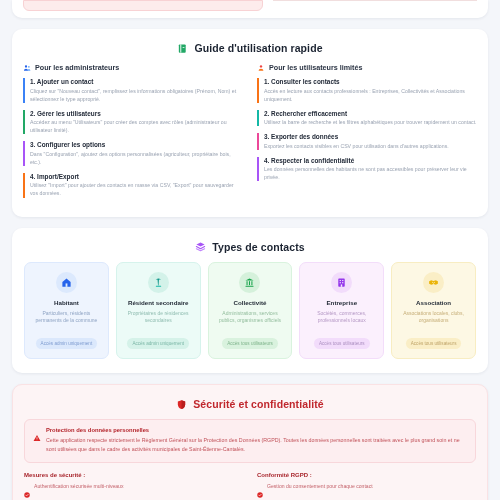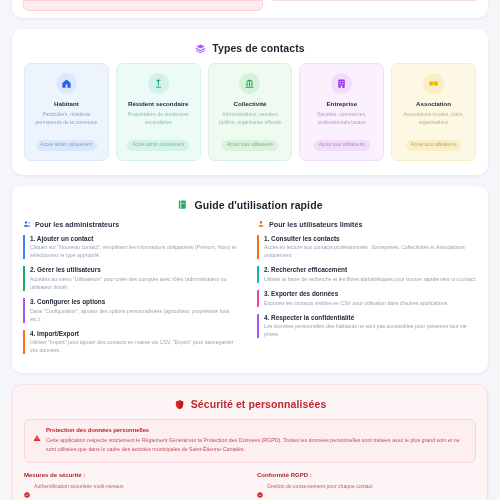--- a/index.html
+++ b/index.html
@@ -135,104 +135,20 @@
 </style>
 </head>
 <body>
 
 <div class="page">
 
   <div class="card top-cut">
     <div class="cut-row">
       <div class="cut-pink"></div>
       <div class="cut-right"></div>
-    </div>
-  </div>
-
-  <div class="card">
-    <div class="sec-title">
-      <span>
-        <svg width="11" height="11" viewBox="0 0 24 24" fill="none">
-          <path d="M12 3 3 7.5 12 12l9-4.5z" fill="#a855f7"></path>
-          <path d="M3 12.2 12 16.7l9-4.5" stroke="#a855f7" stroke-width="2.4" stroke-linecap="round" stroke-linejoin="round"></path>
-          <path d="M3 16.8 12 21.3l9-4.5" stroke="#c084fc" stroke-width="2.4" stroke-linecap="round" stroke-linejoin="round"></path>
-        </svg>
-      </span>
-      <span>Types de contacts</span>
-    </div>
-
-    <div class="types">
-
-      <div class="tcard t-blue">
-        <div class="tc-ico">
-          <svg width="11" height="11" viewBox="0 0 24 24" fill="none">
-            <path d="M3 11 12 3.5 21 11v9.5a1 1 0 0 1-1 1H4a1 1 0 0 1-1-1z" fill="#2563eb"></path>
-            <rect x="10" y="14" width="4" height="7.5" fill="#dbeafe"></rect>
-          </svg>
-        </div>
-        <div class="tc-name">Habitant</div>
-        <div class="tc-desc">Particuliers, résidents permanents de la commune</div>
-        <div class="tc-badge">Accès admin uniquement</div>
-      </div>
-
-      <div class="tcard t-teal">
-        <div class="tc-ico">
-          <svg width="11" height="11" viewBox="0 0 24 24" fill="none">
-            <path d="M12 3c3 0 5 1.6 5.6 3.2-1.6-1-3.4-.9-4.7-.1l-.9 12.4h-1L10 6.1c-1.3-.8-3.1-.9-4.7.1C6 4.6 9 3 12 3z" fill="#0d9488"></path>
-            <rect x="6" y="19" width="12" height="2" rx="1" fill="#14b8a6"></rect>
-          </svg>
-        </div>
-        <div class="tc-name">Résident secondaire</div>
-        <div class="tc-desc">Propriétaires de résidences secondaires</div>
-        <div class="tc-badge">Accès admin uniquement</div>
-      </div>
-
-      <div class="tcard t-green">
-        <div class="tc-ico">
-          <svg width="11" height="11" viewBox="0 0 24 24" fill="none">
-            <path d="M12 3 3 7.6h18z" fill="#16a34a"></path>
-            <rect x="5.5" y="9.2" width="2.3" height="8.4" fill="#16a34a"></rect>
-            <rect x="10.8" y="9.2" width="2.3" height="8.4" fill="#16a34a"></rect>
-            <rect x="16.1" y="9.2" width="2.3" height="8.4" fill="#16a34a"></rect>
-            <rect x="3" y="19" width="18" height="2.2" rx="1" fill="#16a34a"></rect>
-          </svg>
-        </div>
-        <div class="tc-name">Collectivité</div>
-        <div class="tc-desc">Administrations, services publics, organismes officiels</div>
-        <div class="tc-badge">Accès tous utilisateurs</div>
-      </div>
-
-      <div class="tcard t-purple">
-        <div class="tc-ico">
-          <svg width="11" height="11" viewBox="0 0 24 24" fill="none">
-            <rect x="5" y="3" width="14" height="18.5" rx="1.6" fill="#9333ea"></rect>
-            <rect x="8" y="6.4" width="2.6" height="2.6" fill="#f3e8ff"></rect>
-            <rect x="13.4" y="6.4" width="2.6" height="2.6" fill="#f3e8ff"></rect>
-            <rect x="8" y="11.2" width="2.6" height="2.6" fill="#f3e8ff"></rect>
-            <rect x="13.4" y="11.2" width="2.6" height="2.6" fill="#f3e8ff"></rect>
-            <rect x="10.4" y="16.2" width="3.2" height="5.3" fill="#f3e8ff"></rect>
-          </svg>
-        </div>
-        <div class="tc-name">Entreprise</div>
-        <div class="tc-desc">Sociétés, commerces, professionnels locaux</div>
-        <div class="tc-badge">Accès tous utilisateurs</div>
-      </div>
-
-      <div class="tcard t-amber">
-        <div class="tc-ico">
-          <svg width="11" height="11" viewBox="0 0 24 24" fill="none">
-            <path d="M2.5 9.5 7 7l5 1.5L17 7l4.5 2.5v5L17 17l-5-1.6L7 17l-4.5-2.5z" fill="#eab308"></path>
-            <path d="M9.5 11.5 12 13.6l2.6-2.1" stroke="#fef3c7" stroke-width="1.6" stroke-linecap="round"></path>
-          </svg>
-        </div>
-        <div class="tc-name">Association</div>
-        <div class="tc-desc">Associations locales, clubs, organisations</div>
-        <div class="tc-badge">Accès tous utilisateurs</div>
-      </div>
-
     </div>
   </div>
 
   <div class="card">
     <div class="sec-title">
       <span>
         <svg width="11" height="11" viewBox="0 0 24 24" fill="none">
           <rect x="4" y="3" width="15" height="18" rx="2" fill="#22a866"></rect>
           <rect x="7" y="3" width="2.4" height="18" fill="#ffffff" opacity=".85"></rect>
           <rect x="12" y="9.5" width="4.5" height="1.6" rx=".8" fill="#ffffff"></rect>
@@ -299,29 +215,113 @@
         </div>
         <div class="step b-purple">
           <div class="step-t">4. Respecter la confidentialité</div>
           <div class="step-d">Les données personnelles des habitants ne sont pas accessibles pour préserver leur vie privée.</div>
         </div>
       </div>
 
     </div>
   </div>
 
+  <div class="card">
+    <div class="sec-title">
+      <span>
+        <svg width="11" height="11" viewBox="0 0 24 24" fill="none">
+          <path d="M12 3 3 7.5 12 12l9-4.5z" fill="#a855f7"></path>
+          <path d="M3 12.2 12 16.7l9-4.5" stroke="#a855f7" stroke-width="2.4" stroke-linecap="round" stroke-linejoin="round"></path>
+          <path d="M3 16.8 12 21.3l9-4.5" stroke="#c084fc" stroke-width="2.4" stroke-linecap="round" stroke-linejoin="round"></path>
+        </svg>
+      </span>
+      <span>Types de contacts</span>
+    </div>
+
+    <div class="types">
+
+      <div class="tcard t-blue">
+        <div class="tc-ico">
+          <svg width="11" height="11" viewBox="0 0 24 24" fill="none">
+            <path d="M3 11 12 3.5 21 11v9.5a1 1 0 0 1-1 1H4a1 1 0 0 1-1-1z" fill="#2563eb"></path>
+            <rect x="10" y="14" width="4" height="7.5" fill="#dbeafe"></rect>
+          </svg>
+        </div>
+        <div class="tc-name">Habitant</div>
+        <div class="tc-desc">Particuliers, résidents permanents de la commune</div>
+        <div class="tc-badge">Accès admin uniquement</div>
+      </div>
+
+      <div class="tcard t-teal">
+        <div class="tc-ico">
+          <svg width="11" height="11" viewBox="0 0 24 24" fill="none">
+            <path d="M12 3c3 0 5 1.6 5.6 3.2-1.6-1-3.4-.9-4.7-.1l-.9 12.4h-1L10 6.1c-1.3-.8-3.1-.9-4.7.1C6 4.6 9 3 12 3z" fill="#0d9488"></path>
+            <rect x="6" y="19" width="12" height="2" rx="1" fill="#14b8a6"></rect>
+          </svg>
+        </div>
+        <div class="tc-name">Résident secondaire</div>
+        <div class="tc-desc">Propriétaires de résidences secondaires</div>
+        <div class="tc-badge">Accès admin uniquement</div>
+      </div>
+
+      <div class="tcard t-green">
+        <div class="tc-ico">
+          <svg width="11" height="11" viewBox="0 0 24 24" fill="none">
+            <path d="M12 3 3 7.6h18z" fill="#16a34a"></path>
+            <rect x="5.5" y="9.2" width="2.3" height="8.4" fill="#16a34a"></rect>
+            <rect x="10.8" y="9.2" width="2.3" height="8.4" fill="#16a34a"></rect>
+            <rect x="16.1" y="9.2" width="2.3" height="8.4" fill="#16a34a"></rect>
+            <rect x="3" y="19" width="18" height="2.2" rx="1" fill="#16a34a"></rect>
+          </svg>
+        </div>
+        <div class="tc-name">Collectivité</div>
+        <div class="tc-desc">Administrations, services publics, organismes officiels</div>
+        <div class="tc-badge">Accès tous utilisateurs</div>
+      </div>
+
+      <div class="tcard t-purple">
+        <div class="tc-ico">
+          <svg width="11" height="11" viewBox="0 0 24 24" fill="none">
+            <rect x="5" y="3" width="14" height="18.5" rx="1.6" fill="#9333ea"></rect>
+            <rect x="8" y="6.4" width="2.6" height="2.6" fill="#f3e8ff"></rect>
+            <rect x="13.4" y="6.4" width="2.6" height="2.6" fill="#f3e8ff"></rect>
+            <rect x="8" y="11.2" width="2.6" height="2.6" fill="#f3e8ff"></rect>
+            <rect x="13.4" y="11.2" width="2.6" height="2.6" fill="#f3e8ff"></rect>
+            <rect x="10.4" y="16.2" width="3.2" height="5.3" fill="#f3e8ff"></rect>
+          </svg>
+        </div>
+        <div class="tc-name">Entreprise</div>
+        <div class="tc-desc">Sociétés, commerces, professionnels locaux</div>
+        <div class="tc-badge">Accès tous utilisateurs</div>
+      </div>
+
+      <div class="tcard t-amber">
+        <div class="tc-ico">
+          <svg width="11" height="11" viewBox="0 0 24 24" fill="none">
+            <path d="M2.5 9.5 7 7l5 1.5L17 7l4.5 2.5v5L17 17l-5-1.6L7 17l-4.5-2.5z" fill="#eab308"></path>
+            <path d="M9.5 11.5 12 13.6l2.6-2.1" stroke="#fef3c7" stroke-width="1.6" stroke-linecap="round"></path>
+          </svg>
+        </div>
+        <div class="tc-name">Association</div>
+        <div class="tc-desc">Associations locales, clubs, organisations</div>
+        <div class="tc-badge">Accès tous utilisateurs</div>
+      </div>
+
+    </div>
+  </div>
+
   <div class="card sec">
     <div class="sec-title">
       <span>
         <svg width="11" height="11" viewBox="0 0 24 24" fill="none">
           <path d="M12 2.5 20 5.6v6.2c0 5-3.4 8.8-8 10.2-4.6-1.4-8-5.2-8-10.2V5.6z" fill="#dc2626"></path>
           <path d="M12 2.5V22c4.6-1.4 8-5.2 8-10.2V5.6z" fill="#b91c1c"></path>
         </svg>
       </span>
-      <span>Sécurité et personnalisées</span>
+      <span>Sécurité et confidentialité</span>
     </div>
 
     <div class="alert">
       <span class="chk">
         <svg width="8" height="8" viewBox="0 0 24 24" fill="none">
           <path d="M12 2.8 22.4 20.8H1.6z" fill="#dc2626"></path>
           <rect x="11" y="9" width="2" height="6" rx="1" fill="#fff"></rect>
           <circle cx="12" cy="17.6" r="1.2" fill="#fff"></circle>
         </svg>
       </span>

